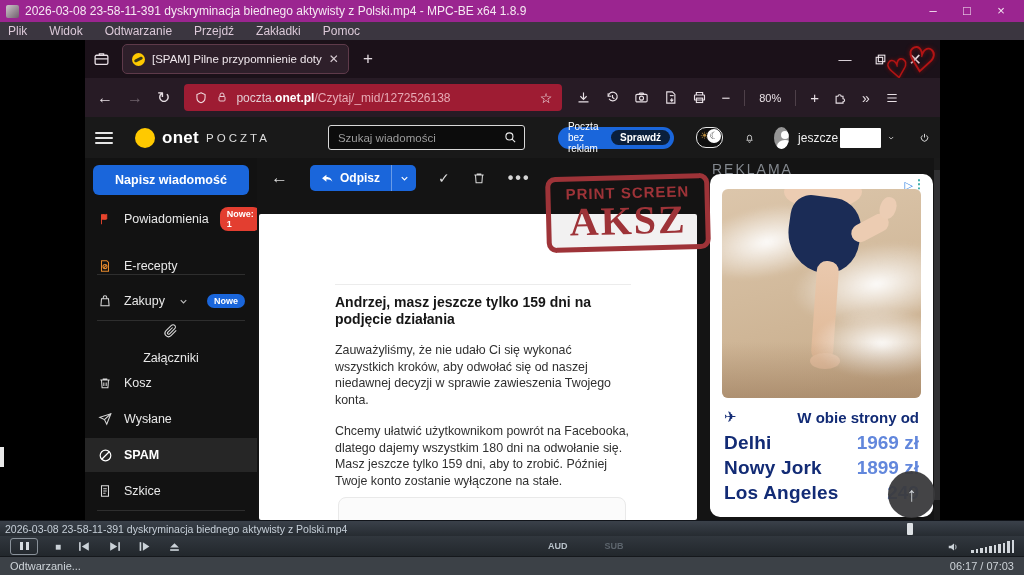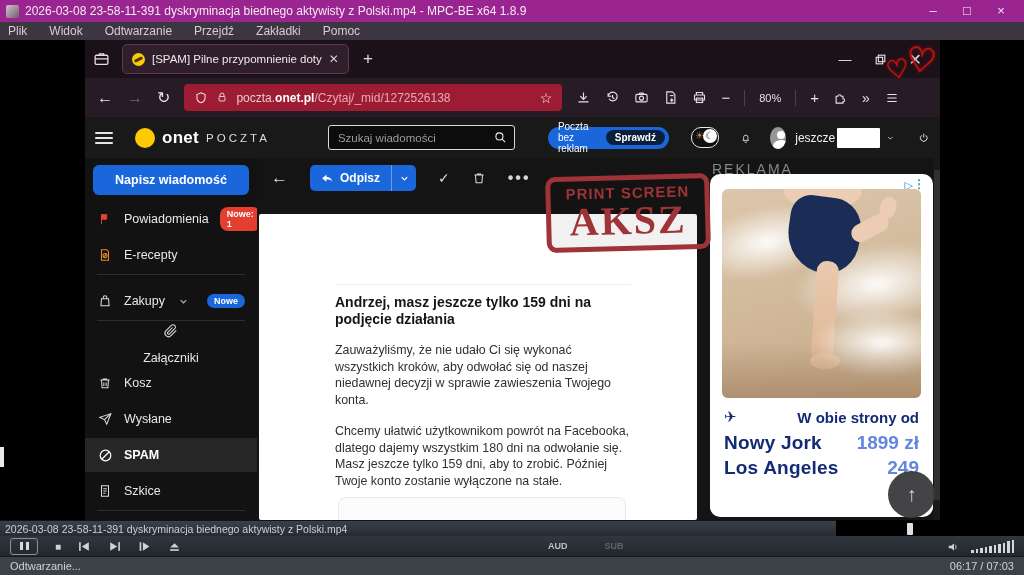--- a/index.html
+++ b/index.html
@@ -47,21 +47,21 @@
   .vsep{width:1px;height:16px;background:#4e4049;}
 
   
   #page{left:0;top:77px;width:855px;height:403px;background:#141414;}
   #mail-header{left:0;top:0;width:855px;height:41px;background:#191919;display:flex;align-items:center;box-sizing:border-box;padding:0 10px;}
   #hamburger span{display:block;width:18px;height:2px;background:#e6e6e6;margin:3px 0;border-radius:1px;}
   #logo{display:flex;align-items:center;gap:7px;margin-left:22px;}
   #logo-circle{width:20px;height:20px;border-radius:50%;background:#ffc900;}
   #logo-onet{color:#fff;font-weight:bold;font-size:17px;letter-spacing:.3px;}
   #logo-prod{color:#dddddd;font-size:11.5px;letter-spacing:3px;}
-  #search{margin-left:58px;width:205px;height:25px;background:#0c0c0c;border:1px solid #d9d9d9;border-radius:3px;display:flex;align-items:center;padding:0 7px;box-sizing:border-box;gap:0;}
+  #search{margin-left:58px;width:205px;height:25px;background:#0c0c0c;border:1px solid #d9d9d9;border-radius:3px;display:flex;align-items:center;padding:0 7px;box-sizing:border-box;gap:10px;}
   #search input{flex:1;background:transparent;border:none;outline:none;color:#cfcfcf;font-size:11.5px;font-family:"Liberation Sans",sans-serif;}
   #search input::placeholder{color:#9c9c9c;}
   #promo{margin-left:33px;height:22px;background:#1a66db;border-radius:11px;display:flex;align-items:center;gap:7px;padding:0 4px 0 10px;}
   #promo-label{color:#fff;font-size:10px;}
   #promo-cta{background:#0a1f3c;color:#fff;font-size:10px;font-weight:bold;border-radius:9px;padding:2px 9px;}
   #theme-toggle{margin-left:22px;width:36px;height:19px;border:1.5px solid #e8e8e8;border-radius:10px;position:relative;background:#101010;}
   #tt-sun{position:absolute;left:3px;top:2px;font-size:10px;color:#b98c3f;}
   #tt-knob{position:absolute;right:1px;top:1px;width:14px;height:14px;border-radius:50%;background:#fff;display:flex;align-items:center;justify-content:center;}
   #tt-moon{font-size:10px;color:#101010;line-height:1;}
   #bell{margin-left:21px;color:#e6e6e6;}
@@ -128,21 +128,21 @@
   #plane{color:#122b75;font-size:15px;}
   #tagline{color:#122b75;font-size:15px;font-weight:bold;}
   .dest-row{display:flex;justify-content:space-between;align-items:baseline;line-height:25px;}
   .dest-city{color:#122b75;font-size:19px;font-weight:bold;letter-spacing:.2px;}
   .dest-price{color:#6287dc;font-size:19px;font-weight:bold;}
   #scrolltop{position:absolute;left:183px;top:313px;width:47px;height:47px;border-radius:50%;background:rgba(58,58,60,.95);display:flex;align-items:center;justify-content:center;color:#cfd3d7;font-size:20px;z-index:20;}
   #pg-scrollbar{position:absolute;left:229px;top:0;width:6px;height:362px;background:#1a1a1a;}
   #pg-thumb{position:absolute;left:0;top:12px;width:6px;height:330px;background:#303032;}
 
   
-  #seekbar{left:0;top:520px;width:836px;height:16px;background:linear-gradient(#3a414a,#262b31);border-top:1px solid #11141a;box-sizing:border-box;display:flex;align-items:center;}
+  #seekbar{left:0;top:520px;width:1024px;height:16px;background:linear-gradient(#3a414a,#262b31);border-top:1px solid #11141a;box-sizing:border-box;display:flex;align-items:center;}
   #osd-filename{color:#c6cfd8;font-size:10.5px;padding-left:5px;white-space:nowrap;}
   #seek-thumb{position:absolute;left:907px;top:2px;width:6px;height:12px;background:#dde1e5;border-radius:1px;}
   #controlbar{left:0;top:536px;width:1024px;height:20px;background:linear-gradient(#31373e,#22272c);display:flex;align-items:center;gap:17px;padding:0 10px;box-sizing:border-box;color:#cbd2d8;}
   #pause-btn{width:26px;height:15px;border:1px solid #8a929a;border-radius:3px;display:flex;align-items:center;justify-content:center;gap:3px;}
   #pause-btn i{display:block;width:3px;height:8px;background:#d6dbe0;}
   .pb-icon{font-size:10px;color:#cbd2d8;}
   #aud-label{margin-left:350px;font-size:9px;font-weight:bold;color:#b9c2ca;}
   #sub-label{margin-left:20px;font-size:9px;font-weight:bold;color:#5c646c;}
   #vol-group{margin-left:auto;display:flex;align-items:flex-end;gap:10px;}
   #vol-bars{display:flex;align-items:flex-end;gap:2px;height:13px;}
@@ -307,21 +307,21 @@
             <span class="sb-icon">
                 <svg width="14" height="14" viewBox="0 0 24 24" fill="#e8442c" stroke="#e8442c" stroke-width="1.6">
                   <path d="M6 21V4"></path>
                   <path d="M6 5c3-2 6 1 9-1v8c-3 2-6-1-9 1z"></path>
                 </svg>
               </span>
             <span>Powiadomienia</span>
             <span class="sb-badge badge-red">Nowe: 1</span>
           </div>
 
-          <div class="sb-item abs" style="top:80px;">
+          <div class="sb-item abs" style="top:91px;">
             <span class="sb-icon">
                 <svg width="14" height="14" viewBox="0 0 24 24" fill="none" stroke="#e88a2c" stroke-width="1.8">
                   <path d="M6 3h9l3 3v15H6z"></path>
                   <circle cx="12" cy="13" r="3.5"></circle>
                   <path d="M9.5 15.5l5-5"></path>
                 </svg>
               </span>
             <span>E-recepty</span>
           </div>
 
@@ -448,20 +448,24 @@
               <div id="foot2"></div>
               <div id="leg1"></div>
               <div id="foot1"></div>
               <div class="foam" id="foam3"></div>
               <div id="wetsand"></div>
             </div>
             <div id="ad-prices">
               <div id="ad-row0">
                 <span id="plane">✈</span>
                 <span id="tagline">W obie strony od</span>
+              </div>
+              <div class="dest-row">
+                <span class="dest-city">Delhi</span>
+                <span class="dest-price">1969 zł</span>
               </div>
               <div class="dest-row">
                 <span class="dest-city">Nowy Jork</span>
                 <span class="dest-price">1899 zł</span>
               </div>
               <div class="dest-row">
                 <span class="dest-city">Los Angeles</span>
                 <span class="dest-price">249</span>
               </div>
             </div>

